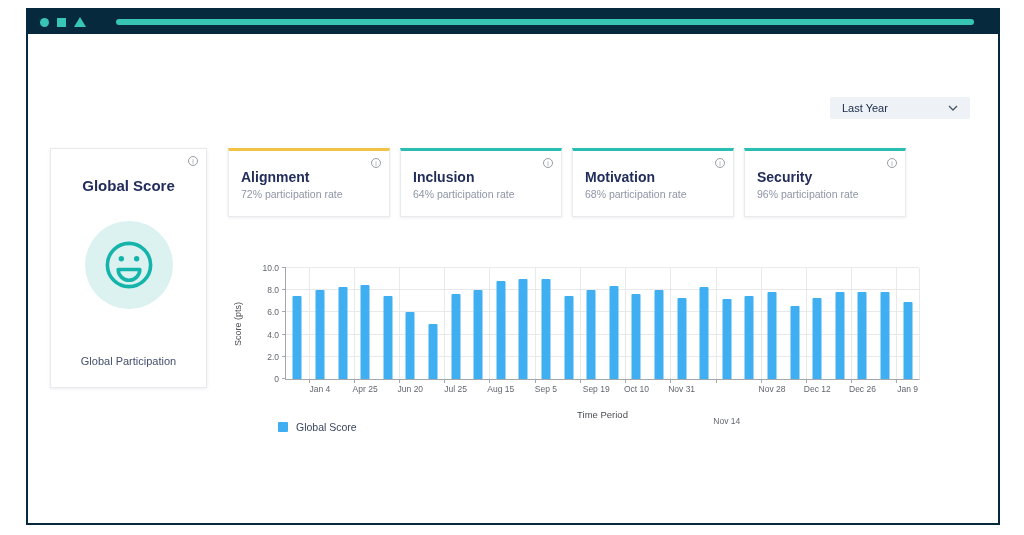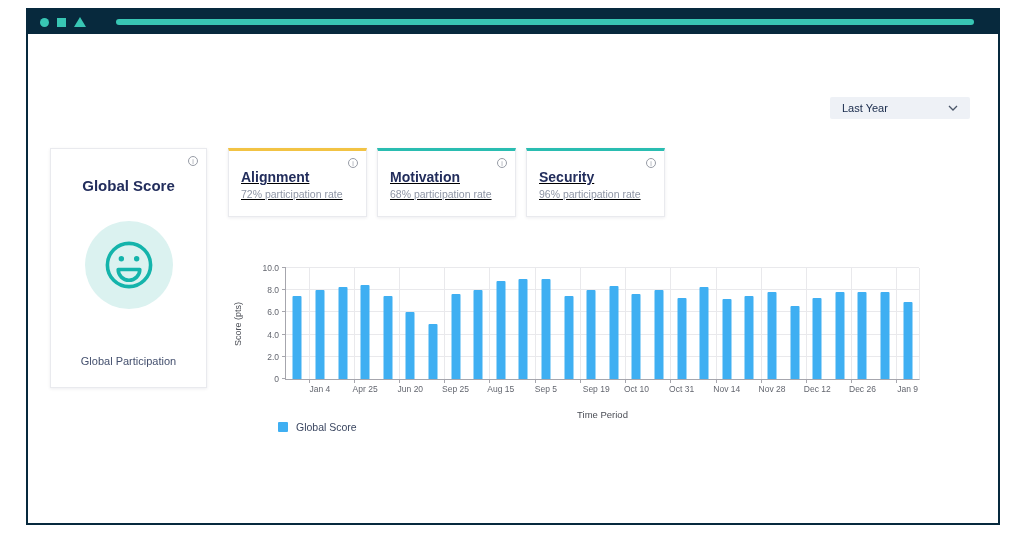--- a/index.html
+++ b/index.html
@@ -34,22 +34,22 @@
   
   .global-card { position:absolute; left:22px; top:114px; width:157px; height:240px; text-align:center; }
   .global-title { position:absolute; top:28px; width:100%; font-size:15px; font-weight:bold; color:#222D5C; }
   .smiley-wrap { position:absolute; top:72px; left:50%; transform:translateX(-50%); width:88px; height:88px;
                  border-radius:50%; background:#DBF2F0; display:flex; align-items:center; justify-content:center; }
   .global-part-label { position:absolute; top:206px; width:100%; font-size:11px; color:#44506E; }
   .global-part-value { position:absolute; top:221px; width:100%; font-size:16px; font-weight:bold; color:#222D5C; }
 
   
   .metric-row { position:absolute; left:200px; top:114px; display:flex; gap:10px; }
-  .metric-card { position:relative; width:139px; height:69px; border-top-width:3px; border-top-style:solid;
-                 padding:18px 12px 12px 12px; cursor:pointer;text-decoration:underline; }
+  .metric-card { position:relative; width:162px; height:69px; border-top-width:3px; border-top-style:solid;
+                 padding:18px 12px 12px 12px; cursor:pointer; }
   .metric-title { font-size:14px; font-weight:bold; color:#222D5C; }
   .metric-sub { font-size:10.5px; color:#8E95A5; margin-top:3px; }
 
   
   .plot { position:absolute; left:257px; top:234px; width:635px; height:112px;
           border-left:1px solid #A6A6AD; border-bottom:1px solid #A6A6AD; border-right:1px solid #E9E9EC; }
   .gridline-h { position:absolute; left:0; width:100%; height:1px; background:#E9E9EC; }
   .gridline-v { position:absolute; top:0; height:100%; width:1px; background:#E9E9EC; }
   .tick-y { position:absolute; left:-4px; width:4px; height:1px; background:#A6A6AD; }
   .tick-x { position:absolute; bottom:-4px; width:1px; height:4px; background:#A6A6AD; }
@@ -100,20 +100,25 @@
         </svg>
       </div>
       <div class="global-part-label">Global Participation</div>
     </div>
 
     <div class="metric-row">
         <div class="card metric-card" style="border-top-color: rgb(242, 195, 68);">
           <span class="info-icon"></span>
           <div class="metric-title">Alignment</div>
           <div class="metric-sub">72% participation rate</div>
+        </div>
+        <div class="card metric-card" style="border-top-color: rgb(42, 189, 177);">
+          <span class="info-icon"></span>
+          <div class="metric-title">Inclusion</div>
+          <div class="metric-sub">64% participation rate</div>
         </div>
         <div class="card metric-card" style="border-top-color: rgb(42, 189, 177);">
           <span class="info-icon"></span>
           <div class="metric-title">Motivation</div>
           <div class="metric-sub">68% participation rate</div>
         </div>
         <div class="card metric-card" style="border-top-color: rgb(42, 189, 177);">
           <span class="info-icon"></span>
           <div class="metric-title">Security</div>
           <div class="metric-sub">96% participation rate</div>
@@ -196,27 +201,27 @@
         <div class="bar" style="left: 76.7857%; height: 78%; background: rgb(63, 175, 242);"></div>
         <div class="bar" style="left: 80.3571%; height: 66%; background: rgb(63, 175, 242);"></div>
         <div class="bar" style="left: 83.9286%; height: 73%; background: rgb(63, 175, 242);"></div>
         <div class="bar" style="left: 87.5%; height: 78%; background: rgb(63, 175, 242);"></div>
         <div class="bar" style="left: 91.0714%; height: 78%; background: rgb(63, 175, 242);"></div>
         <div class="bar" style="left: 94.6429%; height: 78%; background: rgb(63, 175, 242);"></div>
         <div class="bar" style="left: 98.2143%; height: 69%; background: rgb(63, 175, 242);"></div>
         <div class="xtick-label" style="left: 5.35714%;">Jan 4</div>
         <div class="xtick-label" style="left: 12.5%;">Apr 25</div>
         <div class="xtick-label" style="left: 19.6429%;">Jun 20</div>
-        <div class="xtick-label" style="left: 26.7857%;">Sep 25</div>
+        <div class="xtick-label" style="left: 26.7857%;">Jul 25</div>
         <div class="xtick-label" style="left: 33.9286%;">Aug 15</div>
         <div class="xtick-label" style="left: 41.0714%;">Sep 5</div>
         <div class="xtick-label" style="left: 48.2143%; padding-left: 10px;">Sep 19</div>
         <div class="xtick-label" style="left: 55.3571%;">Oct 10</div>
-        <div class="xtick-label" style="left: 62.5%;">Oct 31</div>
-        <div class="xtick-label" style="left: 69.6429%;">Nov 14</div>
+        <div class="xtick-label" style="left: 62.5%;">Nov 31</div>
+        <div class="xtick-label" style="left: 69.6429%; margin-top: 32px;">Nov 14</div>
         <div class="xtick-label" style="left: 76.7857%;">Nov 28</div>
         <div class="xtick-label" style="left: 83.9286%;">Dec 12</div>
         <div class="xtick-label" style="left: 91.0714%;">Dec 26</div>
         <div class="xtick-label" style="left: 98.2143%;">Jan 9</div>
       </div>
 
   </div>
 </div>
 
 </body></html>

